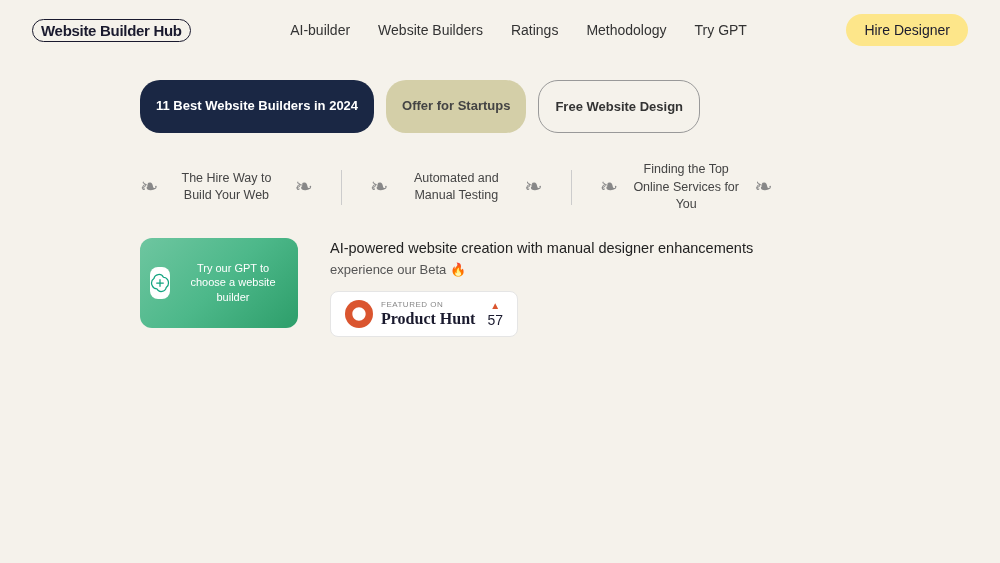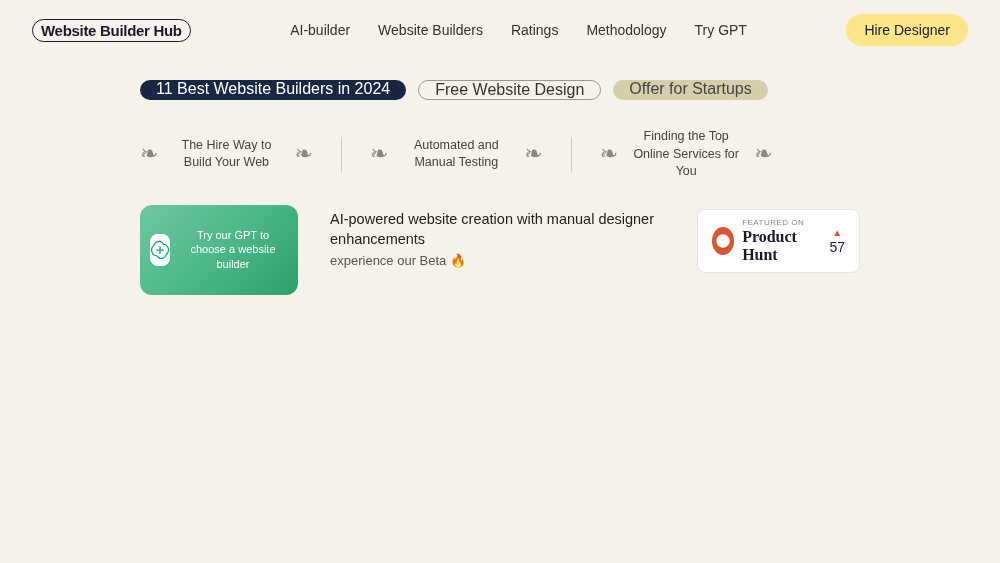--- a/index.html
+++ b/index.html
@@ -59,23 +59,23 @@
 
     
     .badges {
       display: flex;
       gap: 12px;
       margin-bottom: 28px;
       flex-wrap: wrap;
     }
     .badge {
       border-radius: 20px;
-      padding: 0 16px;
-      font-size: 16px;
-      font-weight: 400;
+      padding: 18px 16px;
+      font-size: 13px;
+      font-weight: 700;
       cursor: pointer;
     }
     .badge-dark {
       background: #1a2744;
       color: #fff;
     }
     .badge-outline {
       background: transparent;
       border: 1.5px solid #999;
       color: #333;
@@ -260,22 +260,22 @@
     <a class="nav-link">Methodology</a>
     <a class="nav-link">Try GPT</a>
   </div>
   <button class="hire-btn">Hire Designer</button>
 </nav>
 
 <div class="main">
 
   <div class="badges">
     <span class="badge badge-dark">11 Best Website Builders in 2024</span>
+    <span class="badge badge-tan">Offer for Startups</span>
     <span class="badge badge-outline">Free Website Design</span>
-    <span class="badge badge-tan">Offer for Startups</span>
   </div>
 
 
   <div class="trust-row">
     <div class="trust-item">
       <span class="laurel">❧</span>
       <span class="trust-text">The Hire Way to Build Your Web</span>
       <span class="laurel">❧</span>
     </div>
     <div class="trust-item">
@@ -295,21 +295,21 @@
     <div class="gpt-card">
       <div class="gpt-icon">
         <svg width="20" height="20" viewBox="0 0 24 24" fill="none">
           <path d="M22.2 12a8.2 8.2 0 0 0-.7-3.2 6.1 6.1 0 0 0-5.4-3.7 6.1 6.1 0 0 0-11.4 1.6A6.1 6.1 0 0 0 1.8 12a6.1 6.1 0 0 0 .9 3.2 6.1 6.1 0 0 0 5.4 3.7 6.1 6.1 0 0 0 11.4-1.6A6.1 6.1 0 0 0 22.2 12z" stroke="#10a37f" stroke-width="1.5" fill="none"></path>
           <path d="M12 8v8M8 12h8" stroke="#10a37f" stroke-width="1.5" stroke-linecap="round"></path>
         </svg>
       </div>
       <span class="gpt-card-text">Try our GPT to choose a website builder</span>
     </div>
 
-    <div style="display:flex; flex-direction:row; gap:10px;">
+    <div style="display:flex; flex-direction:column; gap:10px;">
       <div class="gpt-desc">
         <span class="gpt-main-text">AI-powered website creation with manual designer enhancements</span>
         <span class="gpt-sub-text">experience our Beta 🔥</span>
       </div>
 
       <div class="ph-badge">
         <div class="ph-logo">
           <svg width="16" height="16" viewBox="0 0 24 24" fill="white">
             <path d="M13.5 12H10V9h3.5a1.5 1.5 0 0 1 0 3zM12 2C6.48 2 2 6.48 2 12s4.48 10 10 10 10-4.48 10-10S17.52 2 12 2zm1.5 7H10V7h1V6H9v12h1v-5h3.5a2.5 2.5 0 0 0 0-5z"></path>
           </svg>

